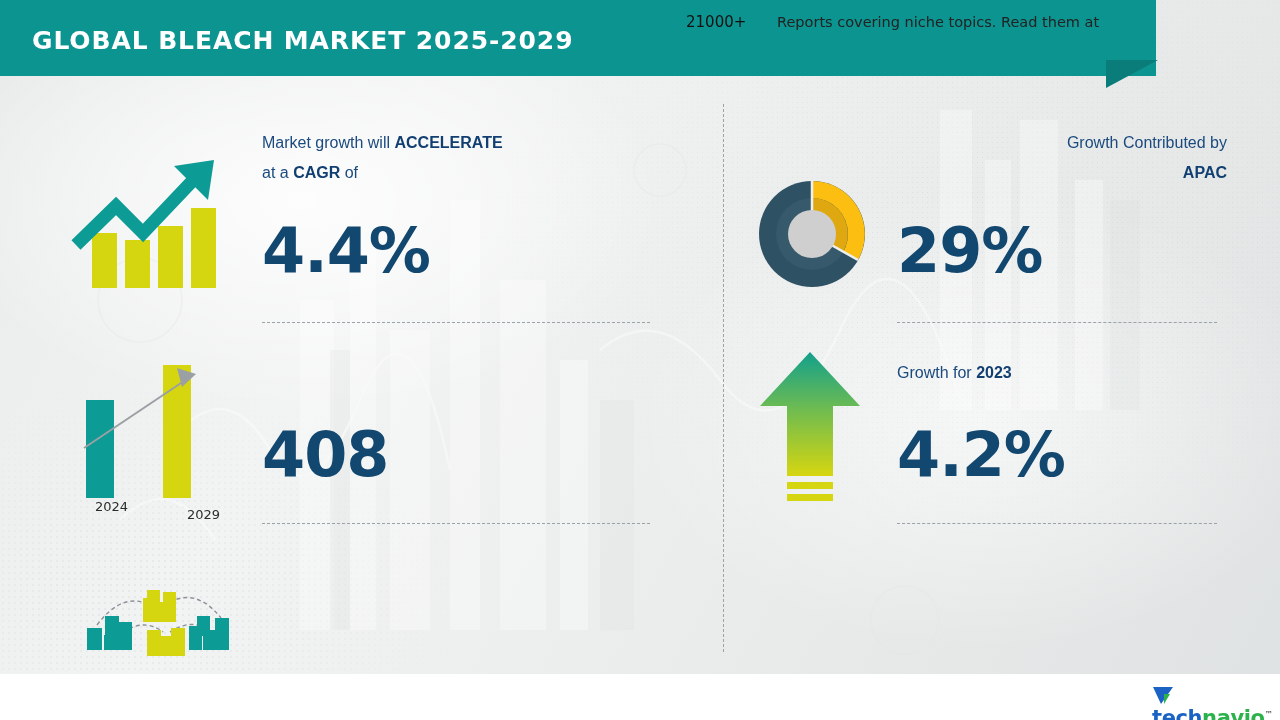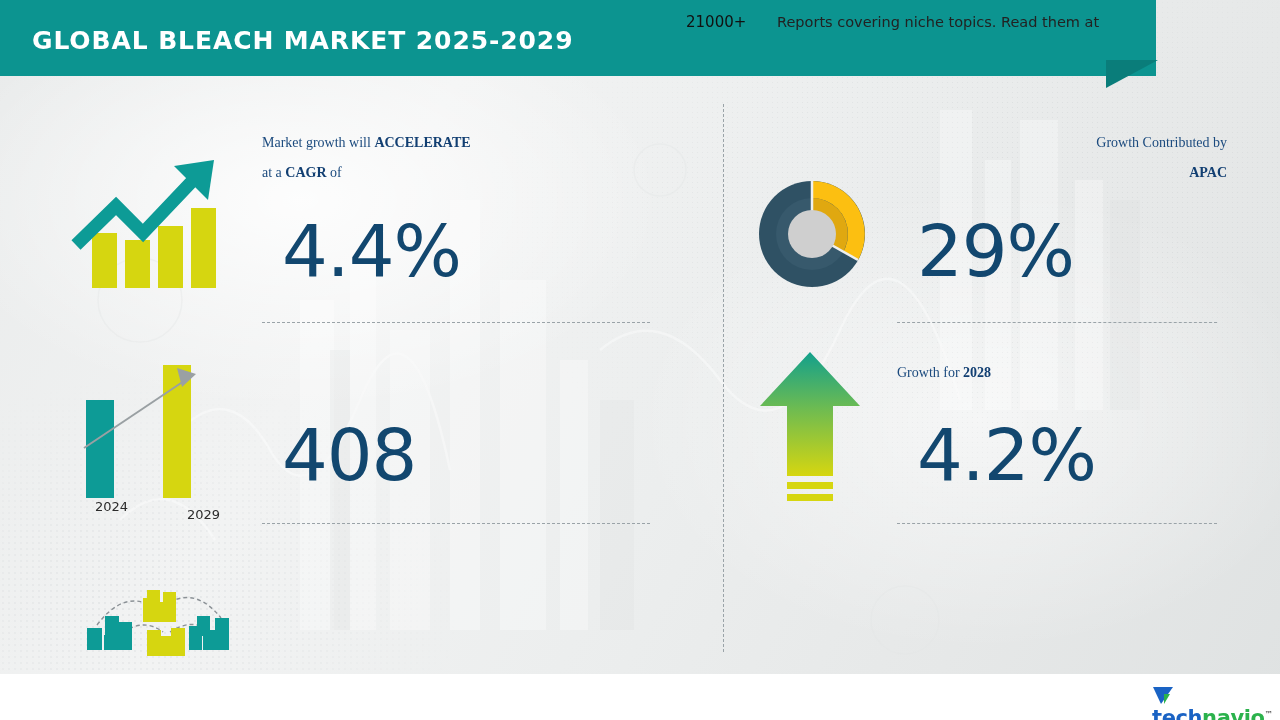--- a/index.html
+++ b/index.html
@@ -58,28 +58,28 @@
   .vdivider{
     position:absolute;left:723px;top:104px;width:0;height:548px;
     border-left:1px dashed #9aa3a8;
   }
   .hdivider{
     position:absolute;height:0;border-top:1px dashed #9aa3a8;
   }
 
   
   .lead{
-    position:absolute;color:#1b4a7e;font-size:14px;line-height:30px;
-    font-family:Liberation Serif, serif;font-weight:400;
+    position:absolute;color:#1b4a7e;font-size:16px;line-height:30px;
+    font-family:Liberation Sans, sans-serif;font-weight:400;
   }
   .lead b{font-weight:bold;color:#123f72;}
   .bignum{
     position:absolute;color:#12476f;
-    font-family:"DejaVu Sans", sans-serif;font-weight:normal;
-    font-size:72px;line-height:86px;letter-spacing:-1px;margin-left:20px;
+    font-family:"DejaVu Sans", sans-serif;font-weight:bold;
+    font-size:62px;line-height:86px;letter-spacing:-1px;
   }
 
   
   .icon-box{position:absolute;}
 
   
   .yearlabel{
     position:absolute;color:#2b2b2b;font-size:13px;
     font-family:"DejaVu Sans", sans-serif;
   }
@@ -249,21 +249,21 @@
           <stop offset="45%" stop-color="#6cbb52"></stop>
           <stop offset="100%" stop-color="#d6d610"></stop>
         </linearGradient>
       </defs>
       <path d="M55 4 L105 58 L78 58 L78 128 L32 128 L32 58 L5 58 Z" fill="url(#arrgrad)"></path>
       <rect x="32" y="134" width="46" height="7" fill="#d6d610"></rect>
       <rect x="32" y="146" width="46" height="7" fill="#d6d610"></rect>
     </svg>
   </div>
   <div class="lead" style="left:897px;top:358px;">
-    <span>Growth for </span><b>2028</b>
+    <span>Growth for </span><b>2023</b>
   </div>
   <div class="bignum" style="left:897px;top:412px;">4.2%</div>
 
   <div id="footer"></div>
   <div id="footer-count">21000+</div>
   <div id="footer-text">Reports covering niche topics. Read them at</div>
   <div id="logo-wrap">
     <svg width="26" height="22" viewBox="0 0 26 22" style="vertical-align:-4px">
       <path d="M1 3 L21 3 L9 20 Z" fill="#1a63c4"></path>
       <path d="M12 10 L18 10 L12 20 Z" fill="#2bb24c"></path>

